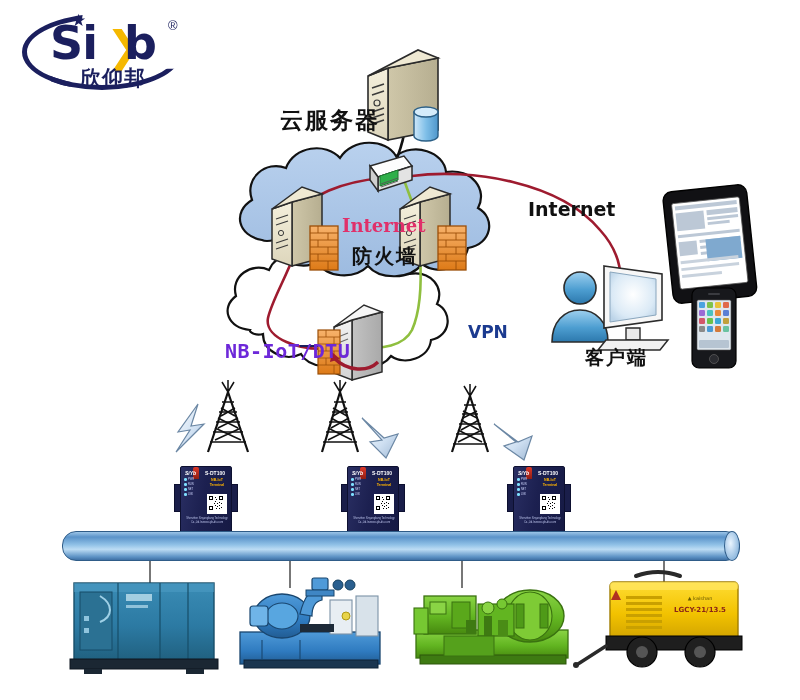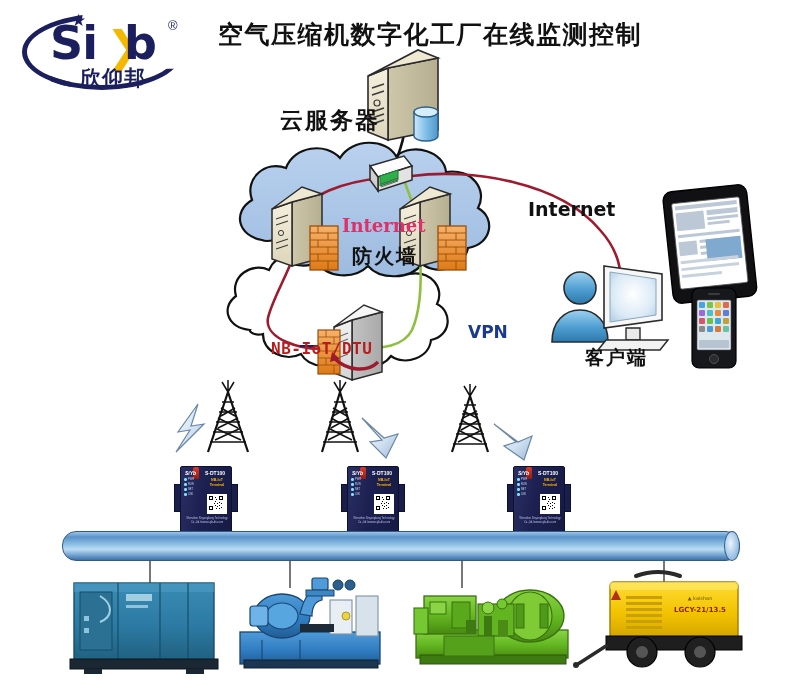--- a/index.html
+++ b/index.html
@@ -52,21 +52,21 @@
     font-size:25px;font-weight:bold;color:#111;letter-spacing:1.5px;
     font-family:"DejaVu Sans",sans-serif;
   }
 
   
   .lbl{font-weight:bold;white-space:nowrap;}
   #lbl-cloudserver{left:280px;top:105px;font-size:23px;color:#111;letter-spacing:2px;font-family:"DejaVu Sans",sans-serif;}
   #lbl-internet-red{left:342px;top:215px;font-size:18px;color:#e0306a;font-family:"DejaVu Serif",serif;}
   #lbl-firewall{left:352px;top:243px;font-size:20px;color:#111;letter-spacing:2px;font-family:"DejaVu Sans",sans-serif;}
   #lbl-internet-black{left:528px;top:198px;font-size:19px;color:#111;font-family:"DejaVu Sans",sans-serif;}
-  #lbl-nbiot{left:225px;top:339px;font-size:16px;color:#b91c1c;letter-spacing:0.5px;font-family:"DejaVu Sans Mono",monospace;margin-left:46px;}
+  #lbl-nbiot{left:225px;top:339px;font-size:20px;color:#6d28d9;letter-spacing:0.5px;font-family:"DejaVu Sans Mono",monospace;}
   #lbl-vpn{left:420px;top:322px;font-size:17px;color:#1b3a8f;font-family:"DejaVu Sans",sans-serif;margin-left:48px;}
   #lbl-client{left:585px;top:345px;font-size:19px;color:#111;letter-spacing:2px;font-family:"DejaVu Sans",sans-serif;}
 
   
   #scene{position:absolute;left:0;top:0;width:800px;height:700px;}
 
   
   .dtu{width:62px;height:78px;}
   .dtu-body{
     position:absolute;left:6px;top:8px;width:50px;height:68px;
@@ -135,21 +135,20 @@
     <div class="logo-arc"></div>
     <div class="logo-arc2"></div>
     <div class="logo-star">★</div>
     <div class="logo-text">Si</div>
     <div class="logo-chev">❯</div>
     <div class="logo-text" style="left:106px;">b</div>
     <div class="logo-cn">欣仰邦</div>
     <div class="logo-r">®</div>
   </div>
 
-  <div class="abs" id="title">空气压缩机数字化工厂在线监测控制</div>
 
   <svg id="scene" viewBox="0 0 800 700">
     <defs>
       <linearGradient id="gServerFace" x1="0" y1="0" x2="0" y2="1">
         <stop offset="0%" stop-color="#f4efdc"></stop>
           <stop offset="100%" stop-color="#ddd6bc"></stop>
       </linearGradient>
       <linearGradient id="gServerSide" x1="0" y1="0" x2="1" y2="0">
         <stop offset="0%" stop-color="#cfc7a9"></stop>
           <stop offset="100%" stop-color="#b6ae90"></stop>

